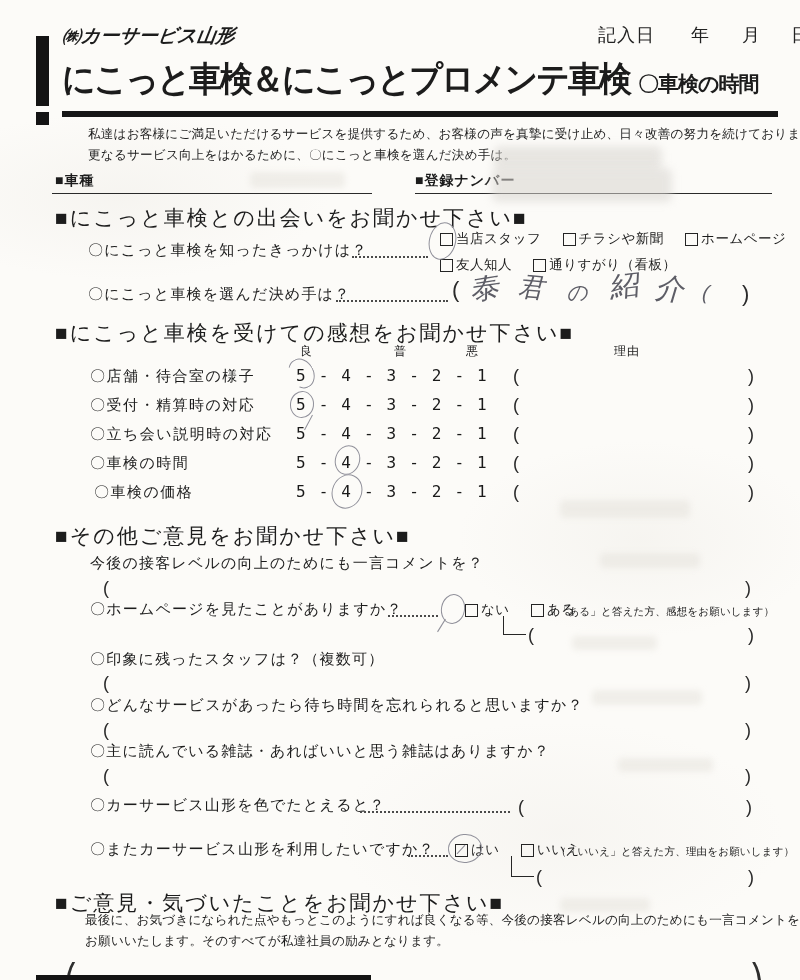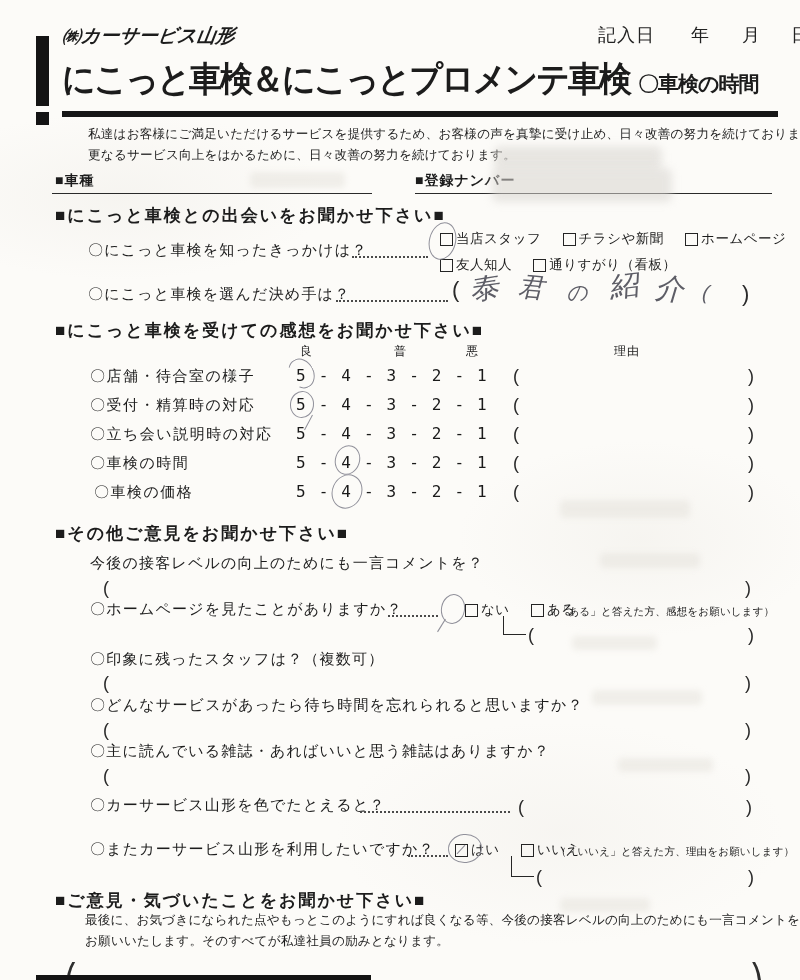--- a/index.html
+++ b/index.html
@@ -21,21 +21,21 @@
   .t{position:absolute;white-space:nowrap;line-height:1.25;}
   .logo{font-size:19px;font-weight:900;font-style:italic;transform:skewX(-8deg);letter-spacing:0px;}
   .datebar{font-size:18px;letter-spacing:1px;color:#222;}
   .title-main{font-size:33px;font-weight:900;letter-spacing:-2px;transform:scaleY(1.06);transform-origin:left bottom;}
   .title-suffix{font-size:21px;font-weight:900;letter-spacing:-1px;}
   .title-rule{position:absolute;background:#161616;}
   .excl-bar,.excl-dot,.bottom-bar{position:absolute;background:#141414;}
   .intro{font-size:12.6px;letter-spacing:.2px;color:#1d1d1d;}
   .fieldlbl{font-size:14px;font-weight:700;letter-spacing:1px;}
   .fline{position:absolute;border-bottom:1.7px solid #2a2a2a;}
-  .h{font-size:17px;font-weight:700;letter-spacing:2px;}
+  .h{font-size:21px;font-weight:400;letter-spacing:2px;}
   .q{font-size:15px;letter-spacing:1.2px;}
   .dots{position:absolute;border-bottom:2px dotted #4a4a4a;height:1px;}
   .optrow{font-size:13.5px;letter-spacing:.5px;}
   .opt{display:inline-flex;align-items:center;margin-right:17px;}
   .cb{display:inline-block;width:11px;height:11px;border:1.7px solid #242424;margin-right:3px;background:transparent;flex:0 0 auto;}
   .smallnote{font-size:10.5px;letter-spacing:.2px;color:#222;}
   .colhead{font-size:12px;letter-spacing:1px;color:#222;}
   .rlabel{font-size:15px;letter-spacing:1.5px;}
   .scale{font-family:"DejaVu Sans Mono","Liberation Mono",monospace;font-size:16px;letter-spacing:13px;color:#1a1a1a;}
   .paren{font-size:18px;color:#2a2a2a;}
@@ -71,21 +71,21 @@
     <span style="margin-left:26px;">月</span>
     <span style="margin-left:24px;">日</span>
   </div>
   <div class="t" style="left:62px;top:60px;display:flex;align-items:flex-end;gap:8px;">
     <span class="title-main">にこっと車検＆にこっとプロメンテ車検</span>
     <span class="title-suffix" style="padding-bottom:4px;">〇車検の時間</span>
   </div>
   <div class="title-rule" style="left:62px;top:111px;width:716px;height:6px;"></div>
 
   <div class="t intro" style="left:88px;top:127px;">私達はお客様にご満足いただけるサービスを提供するため、お客様の声を真摯に受け止め、日々改善の努力を続けております。</div>
-  <div class="t intro" style="left:88px;top:148px;">更なるサービス向上をはかるために、日々改善の努力を続けております。</div>
+  <div class="t intro" style="left:88px;top:148px;">更なるサービス向上をはかるために、〇にこっと車検を選んだ決め手は。</div>
 
   <div class="t fieldlbl" style="left:55px;top:172px;">■車種</div>
   <div class="fline" style="left:52px;top:175px;width:320px;height:18px;"></div>
   <div class="t fieldlbl" style="left:415px;top:172px;">■登録ナンバー</div>
   <div class="fline" style="left:415px;top:175px;width:357px;height:18px;"></div>
   <div class="blurpatch" style="left:494px;top:146px;width:168px;height:24px;"></div>
   <div class="blurpatch" style="left:492px;top:168px;width:180px;height:34px;"></div>
 
   <div class="t h" style="left:55px;top:205px;">■にこっと車検との出会いをお聞かせ下さい■</div>
 

